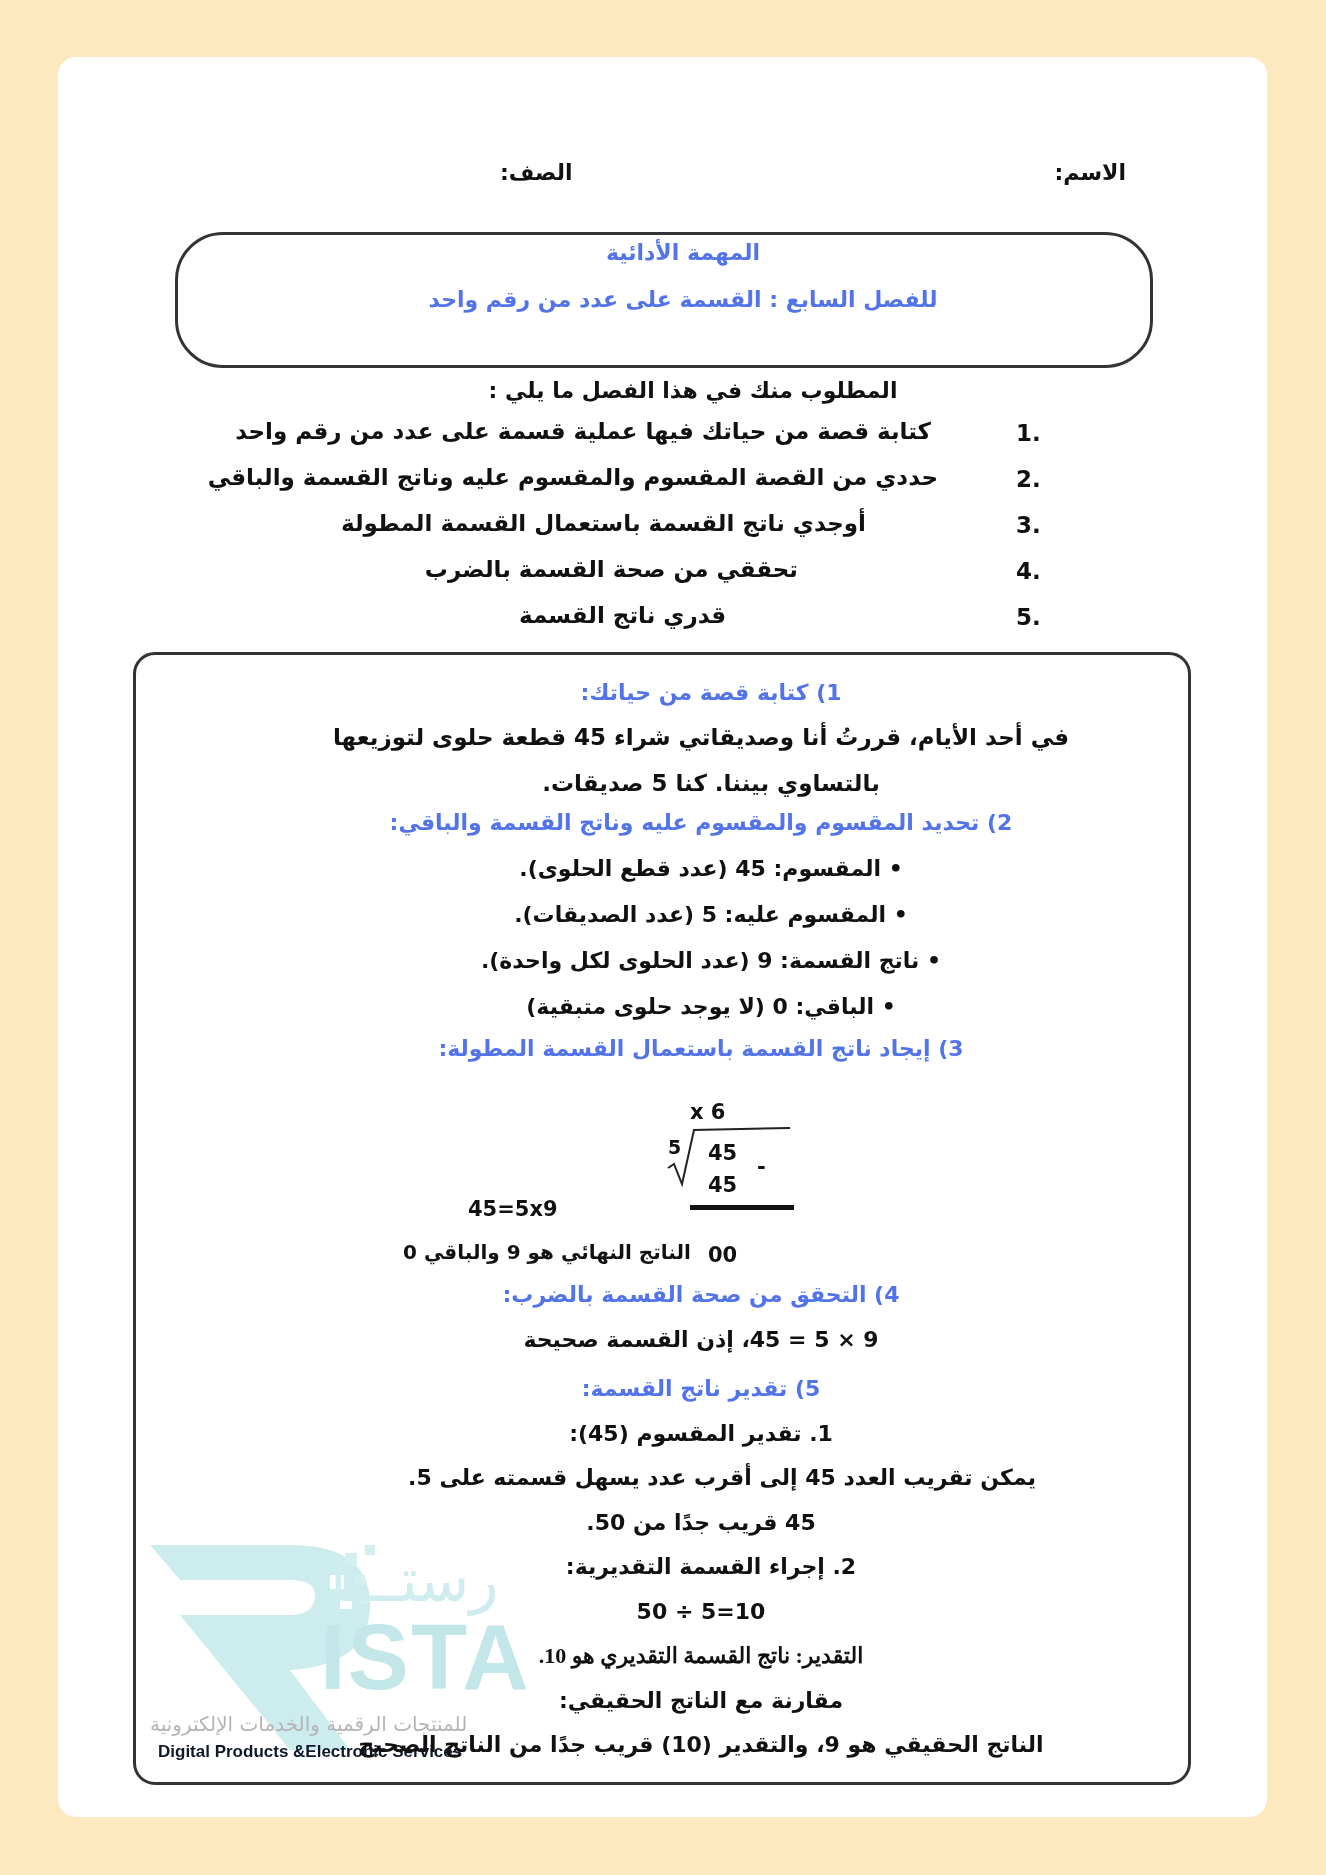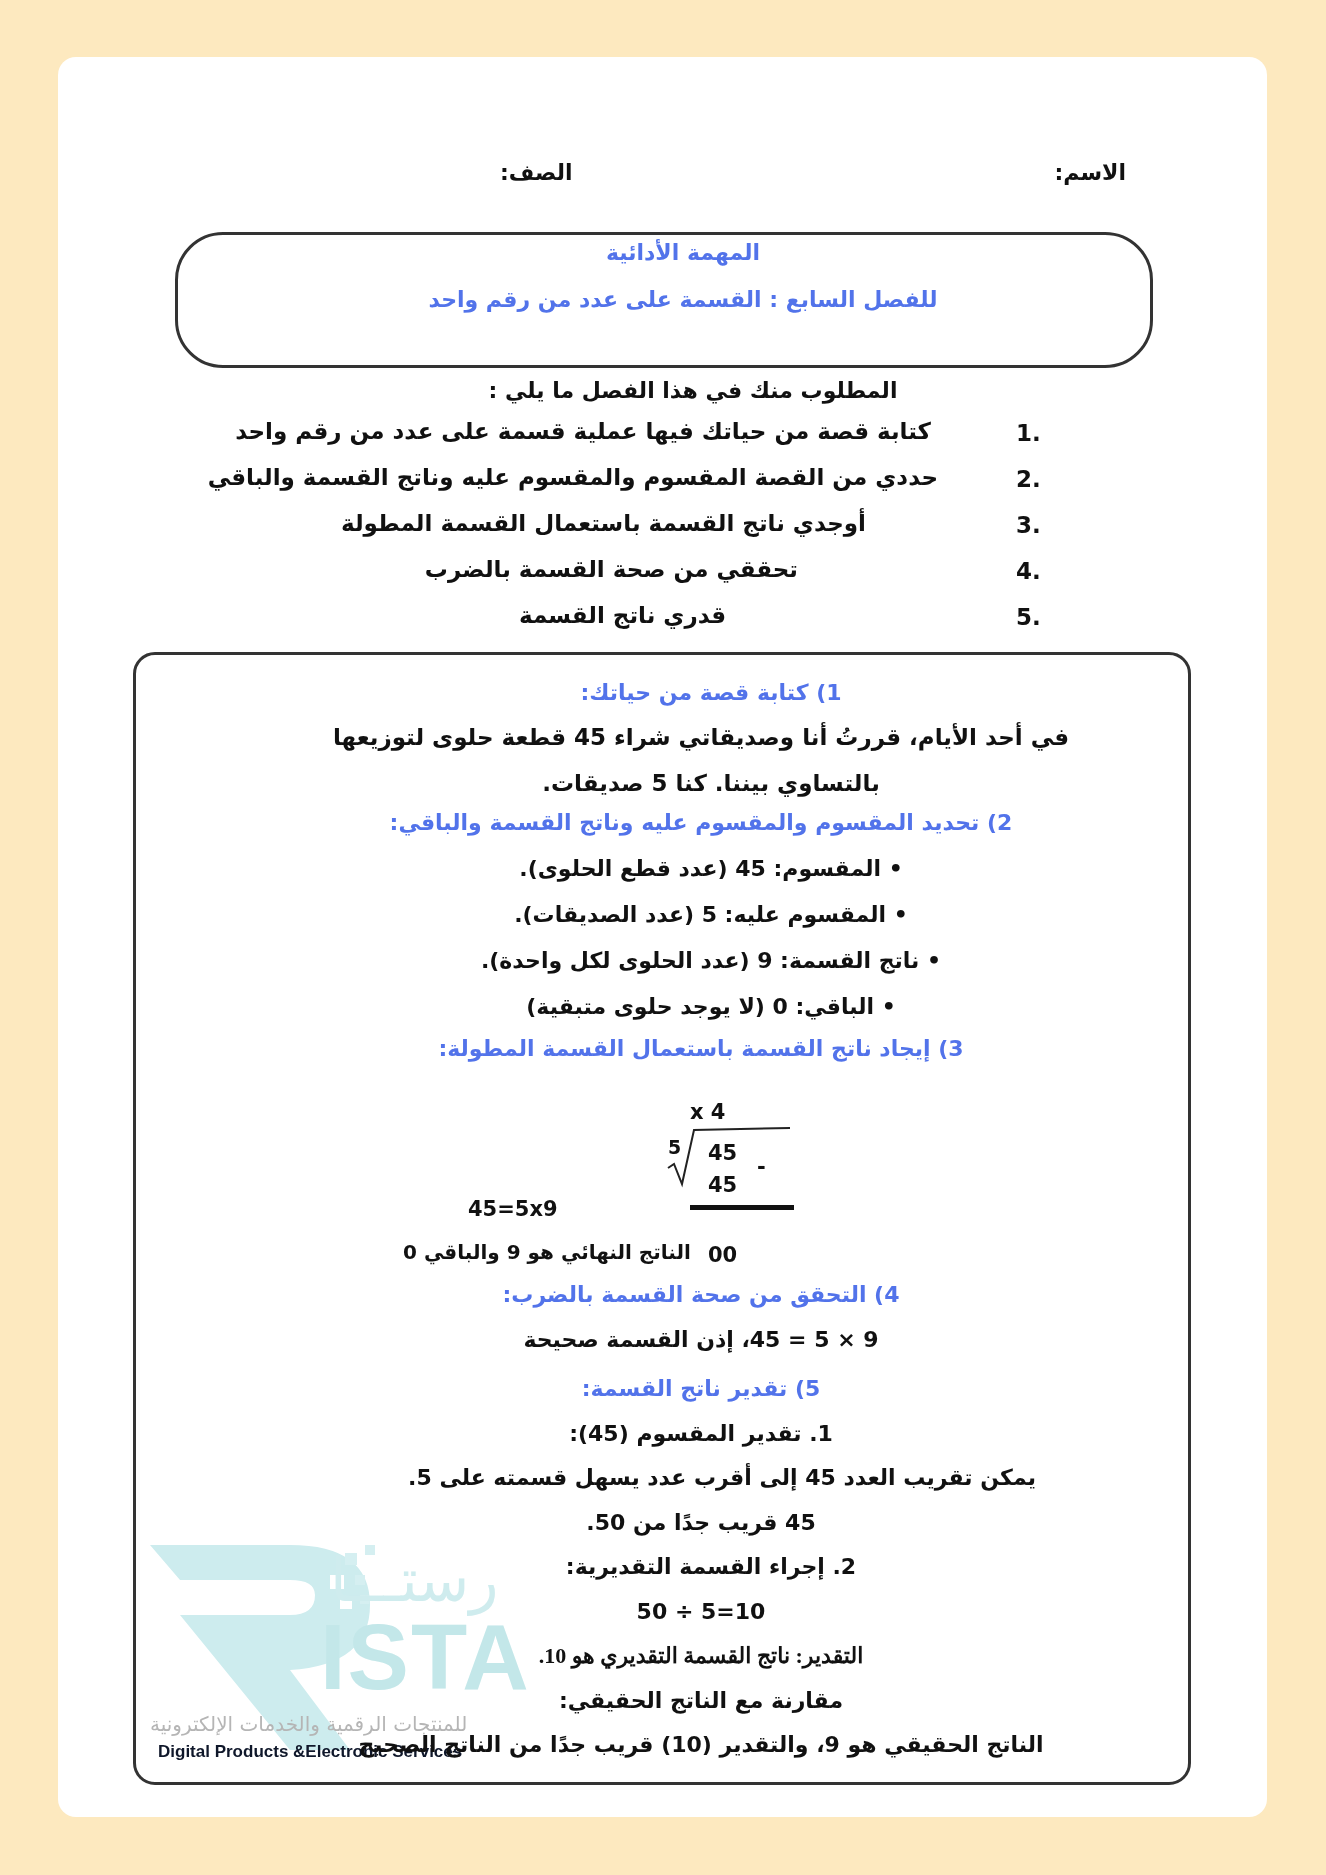--- a/index.html
+++ b/index.html
@@ -159,21 +159,21 @@
 <div class="abs line black" style="top:770px; font-size:23px; padding-left:20px;">بالتساوي بيننا. كنا 5 صديقات.</div>
 
 <div class="abs line blue" style="top:810px;">2) تحديد المقسوم والمقسوم عليه وناتج القسمة والباقي:</div>
 <div class="abs line black" style="top:856px; padding-left:20px;">• المقسوم: 45 (عدد قطع الحلوى).</div>
 <div class="abs line black" style="top:902px; padding-left:20px;">• المقسوم عليه: 5 (عدد الصديقات).</div>
 <div class="abs line black" style="top:948px; padding-left:20px;">• ناتج القسمة: 9 (عدد الحلوى لكل واحدة).</div>
 <div class="abs line black" style="top:994px; padding-left:20px;">• الباقي: 0 (لا يوجد حلوى متبقية)</div>
 
 <div class="abs line blue" style="top:1036px;">3) إيجاد ناتج القسمة باستعمال القسمة المطولة:</div>
 
-<div class="abs div-text" style="left:690px; top:1100px;">x 4</div>
+<div class="abs div-text" style="left:690px; top:1100px;">x 6</div>
 <svg class="abs" style="left:660px; top:1126px;" width="130" height="70">
   <path d="M8 42 L14 38 L22 58 L34 4 L130 2" fill="none" stroke="#222" stroke-width="2"></path>
 </svg>
 <div class="abs div-text" style="left:668px; top:1136px; font-size:19px;">5</div>
 <div class="abs div-text" style="left:708px; top:1141px;">45</div>
 <div class="abs div-text" style="left:757px; top:1155px;">-</div>
 <div class="abs div-text" style="left:708px; top:1173px;">45</div>
 <div class="abs" style="left:690px; top:1205px; width:104px; height:5px; background:#111;"></div>
 <div class="abs div-text" style="left:708px; top:1210px;margin-top:33px;">00</div>
 

